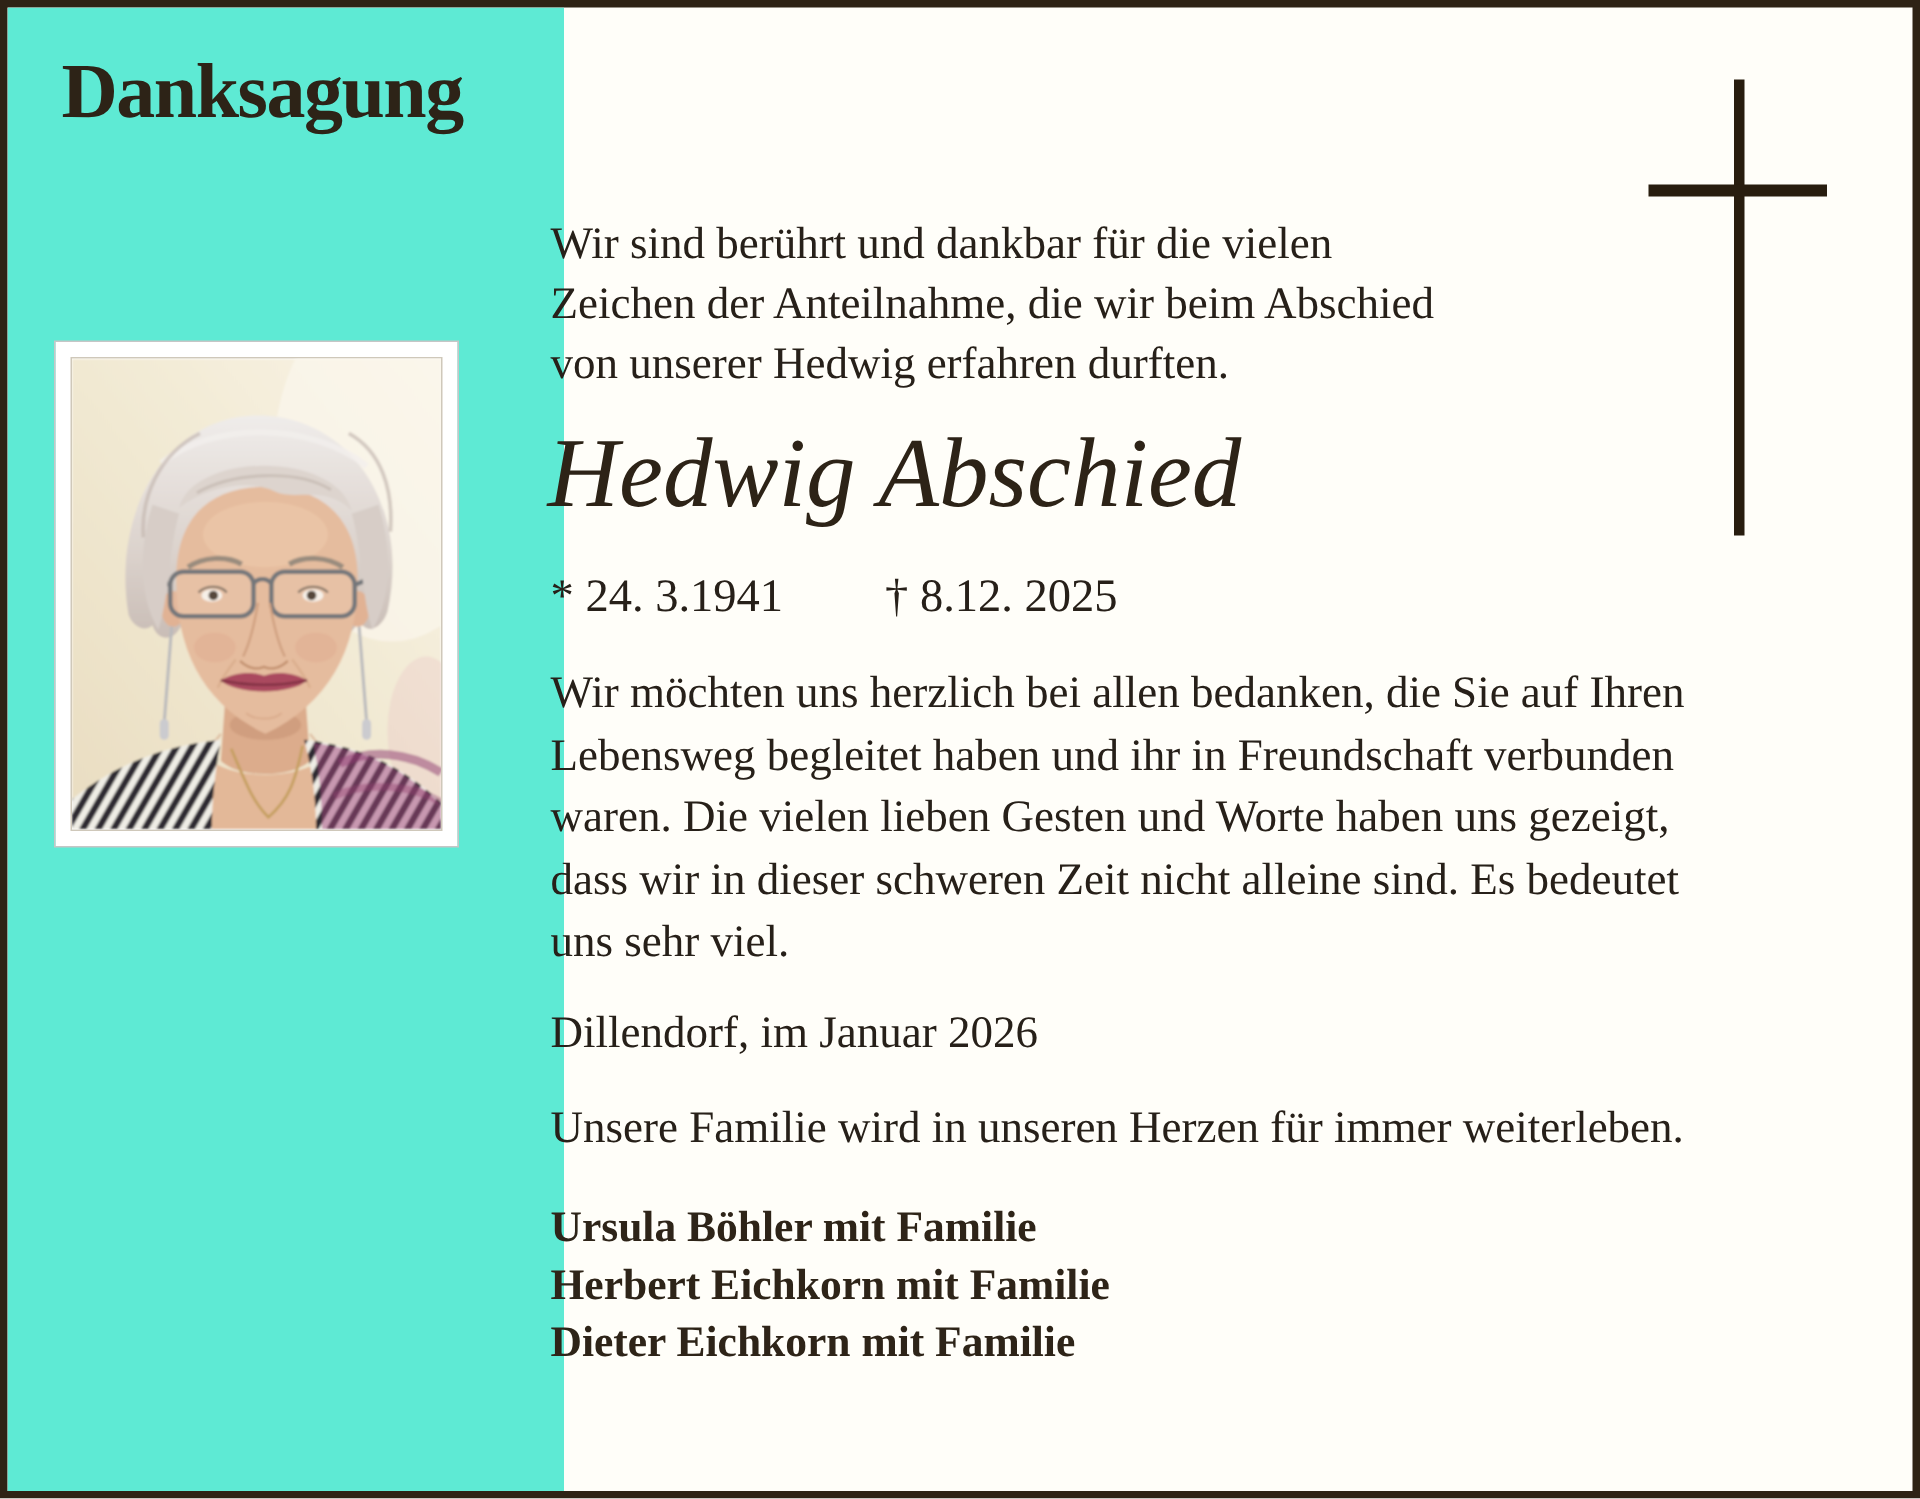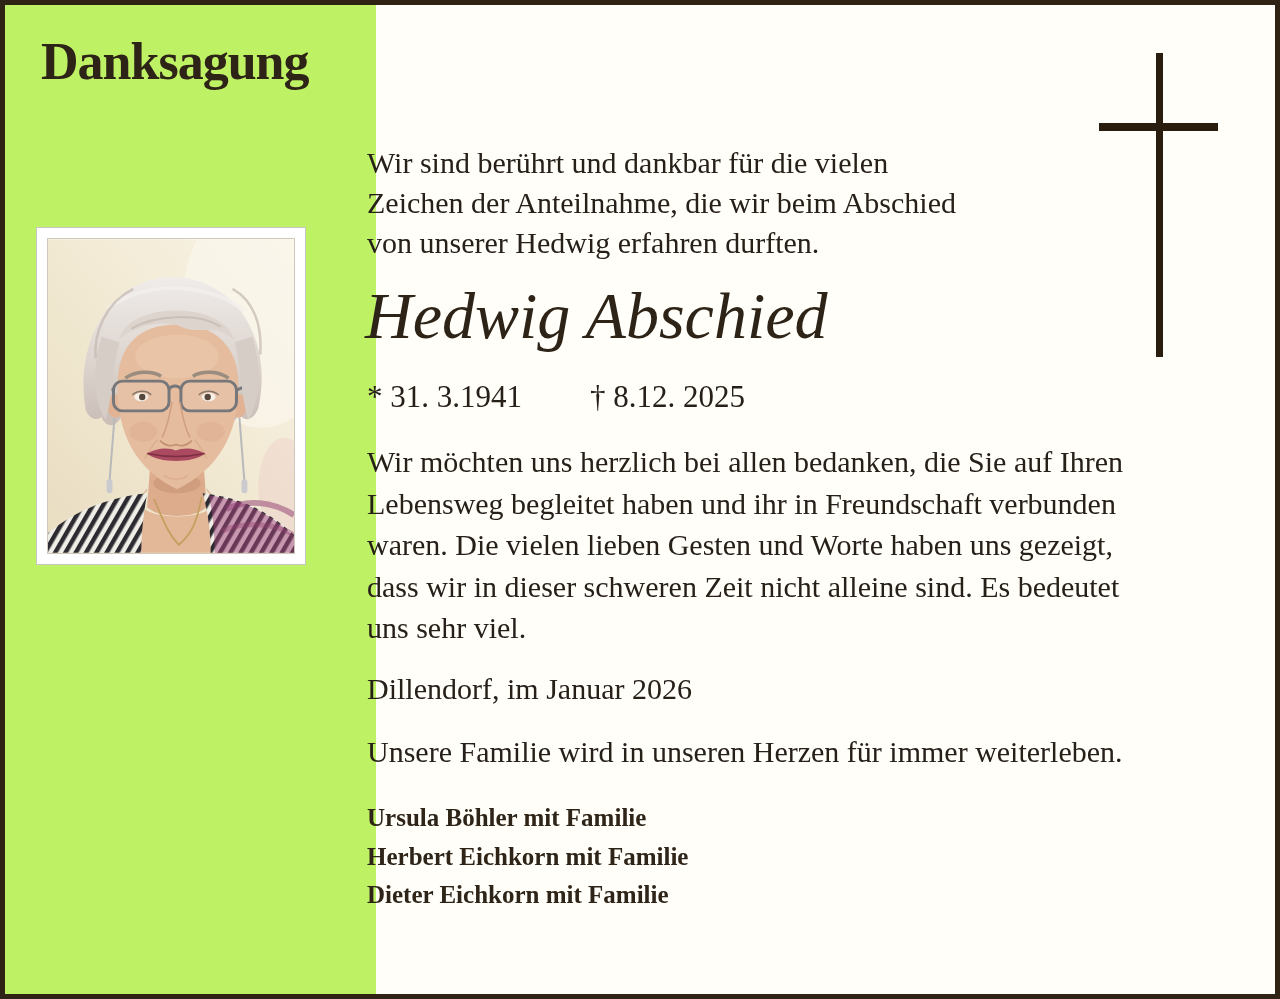--- a/index.html
+++ b/index.html
@@ -8,21 +8,21 @@
     width:1280px;height:999px;
     box-sizing:border-box;
     border:5px solid #2e2315;
     background:#fffef9;
     font-family:"Liberation Serif","DejaVu Serif",serif;
     color:#272019;
     overflow:hidden;
   }
   .panel{
     position:absolute;left:0;top:0;bottom:0;width:371px;
-    background:#bef264;
+    background:#5eead4;
   }
   .heading{
     position:absolute;left:36px;top:28px;margin:0;
     font-size:52px;line-height:1.1;font-weight:bold;
     letter-spacing:-1px;color:#2d2317;
   }
   .photo-frame{
     position:absolute;left:32px;top:223px;margin:0;
     width:248px;height:316px;
     background:#ffffff;
@@ -46,21 +46,21 @@
   .birth{position:absolute;left:362px;top:0;}
   .death{position:absolute;left:585px;top:0;text-align:center;}
   .thanks{
     position:absolute;left:362px;top:436px;margin:0;width:880px;
     font-size:30px;line-height:41.5px;white-space:pre-line;
   }
   .place{position:absolute;left:362px;top:667px;margin:0;font-size:30px;}
   .remember{position:absolute;left:362px;top:730px;margin:0;font-size:30px;}
   .family{position:absolute;left:362px;top:794px;width:700px;}
   .family p{
-    margin:0;font-size:25px;line-height:38.6px;font-weight:bold;color:#2e2418;
+    margin:0;font-size:29px;line-height:38.6px;font-weight:bold;color:#2e2418;
   }
 </style>
 </head>
 <body>
 
 <div class="card">
 
   <aside class="panel">
     <h1 class="heading">Danksagung</h1>
 
@@ -160,21 +160,21 @@
     <div class="cross-v"></div>
     <div class="cross-h"></div>
 
     <p class="intro">Wir sind berührt und dankbar für die vielen
 Zeichen der Anteilnahme, die wir beim Abschied
 von unserer Hedwig erfahren durften.</p>
 
     <h2 class="deceased">Hedwig Abschied</h2>
 
     <div class="dates">
-      <span class="birth">* 31. 3.1941</span>
+      <span class="birth">* 24. 3.1941</span>
       <span class="death">† 8.12. 2025</span>
     </div>
 
     <p class="thanks">Wir möchten uns herzlich bei allen bedanken, die Sie auf Ihren
 Lebensweg begleitet haben und ihr in Freundschaft verbunden
 waren. Die vielen lieben Gesten und Worte haben uns gezeigt,
 dass wir in dieser schweren Zeit nicht alleine sind. Es bedeutet
 uns sehr viel.</p>
 
     <p class="place">Dillendorf, im Januar 2026</p>

